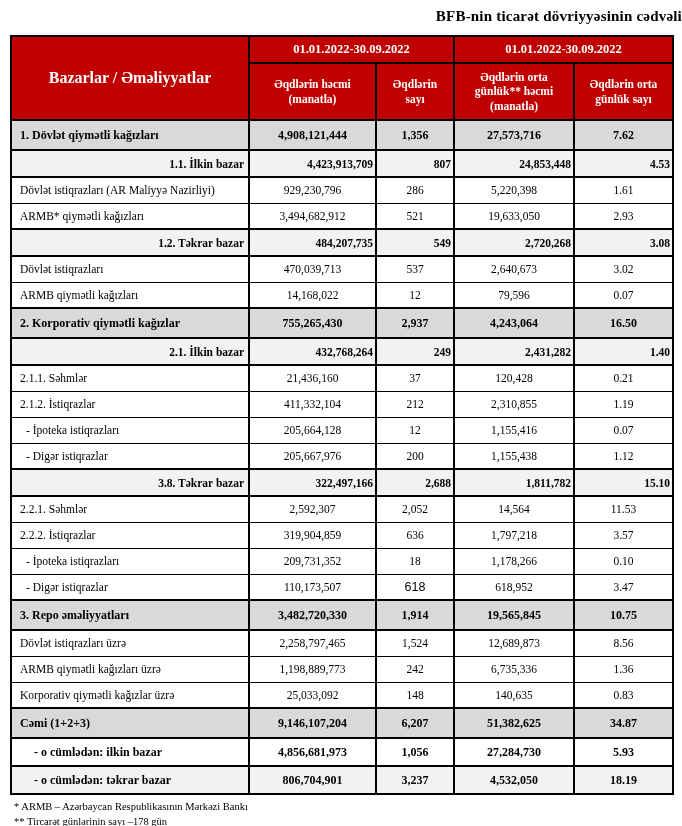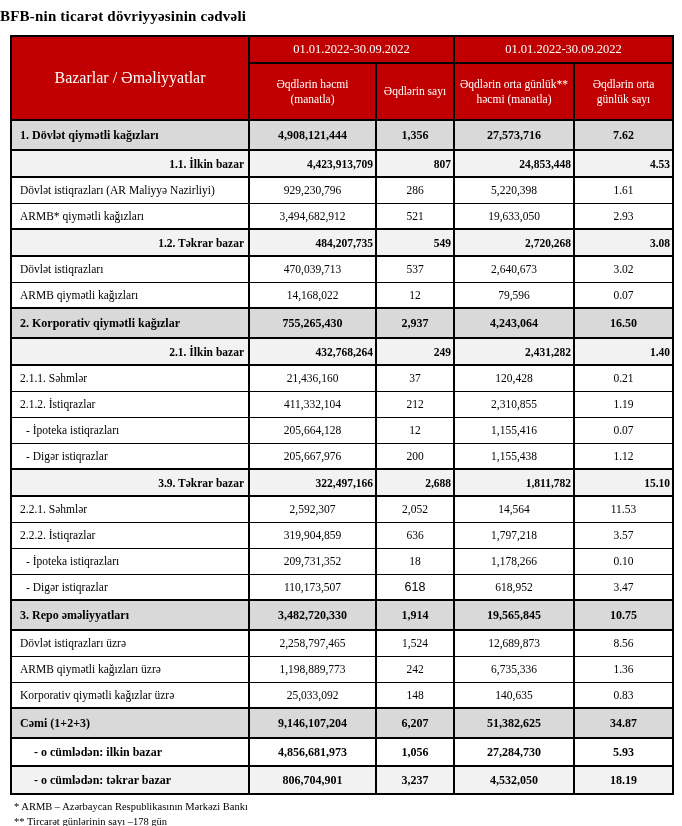--- a/index.html
+++ b/index.html
@@ -5,21 +5,21 @@
   * { margin: 0; padding: 0; box-sizing: border-box; }
   html, body { background: #ffffff; }
   body {
     width: 682px; height: 826px;
     font-family: "Liberation Serif", serif;
     color: #000;
     overflow: hidden;
   }
   .page { width: 682px; height: 826px; position: relative; }
   .title {
-    text-align: left;
+    text-align: right;
     font-size: 15px;
     font-weight: bold;
     padding-top: 8px;
     letter-spacing: 0.2px;
   }
   table.main-table {
     border-collapse: collapse;
     table-layout: fixed;
     width: 662px;
     margin: 10px 0 0 10px;
@@ -28,21 +28,21 @@
   th, td {
     border-left: 2px solid #000;
     border-right: 2px solid #000;
     overflow: hidden;
     vertical-align: middle;
   }
   
   th {
     background: #C00000;
     color: #ffffff;
-    font-weight: normal;
+    font-weight: bold;
     border: 2px solid #000;
   }
   th.corner  { font-size: 16px; }
   th.period  { font-size: 12.5px; height: 27px; }
   th.colh    { font-size: 11.5px; height: 57px; padding: 2px 5px; line-height: 1.25; }
   
   td { font-size: 11.5px; height: 26px; background: #ffffff; border-top: 1px solid #000; border-bottom: 1px solid #000; }
   td.lbl { text-align: left; padding-left: 8px; padding-right: 4px; }
   td.val { text-align: center; padding: 0 2px; }
   tr.r-section td {
@@ -183,21 +183,21 @@
           <td class="val">0.07</td>
         </tr>
         <tr class="r-dash">
           <td class="lbl">- Digər istiqrazlar</td>
           <td class="val">205,667,976</td>
           <td class="val">200</td>
           <td class="val">1,155,438</td>
           <td class="val">1.12</td>
         </tr>
         <tr class="r-subsection">
-          <td class="lbl">3.9. Təkrar bazar</td>
+          <td class="lbl">3.8. Təkrar bazar</td>
           <td class="val">322,497,166</td>
           <td class="val">2,688</td>
           <td class="val">1,811,782</td>
           <td class="val">15.10</td>
         </tr>
         <tr class="r-detail">
           <td class="lbl">2.2.1. Səhmlər</td>
           <td class="val">2,592,307</td>
           <td class="val">2,052</td>
           <td class="val">14,564</td>

